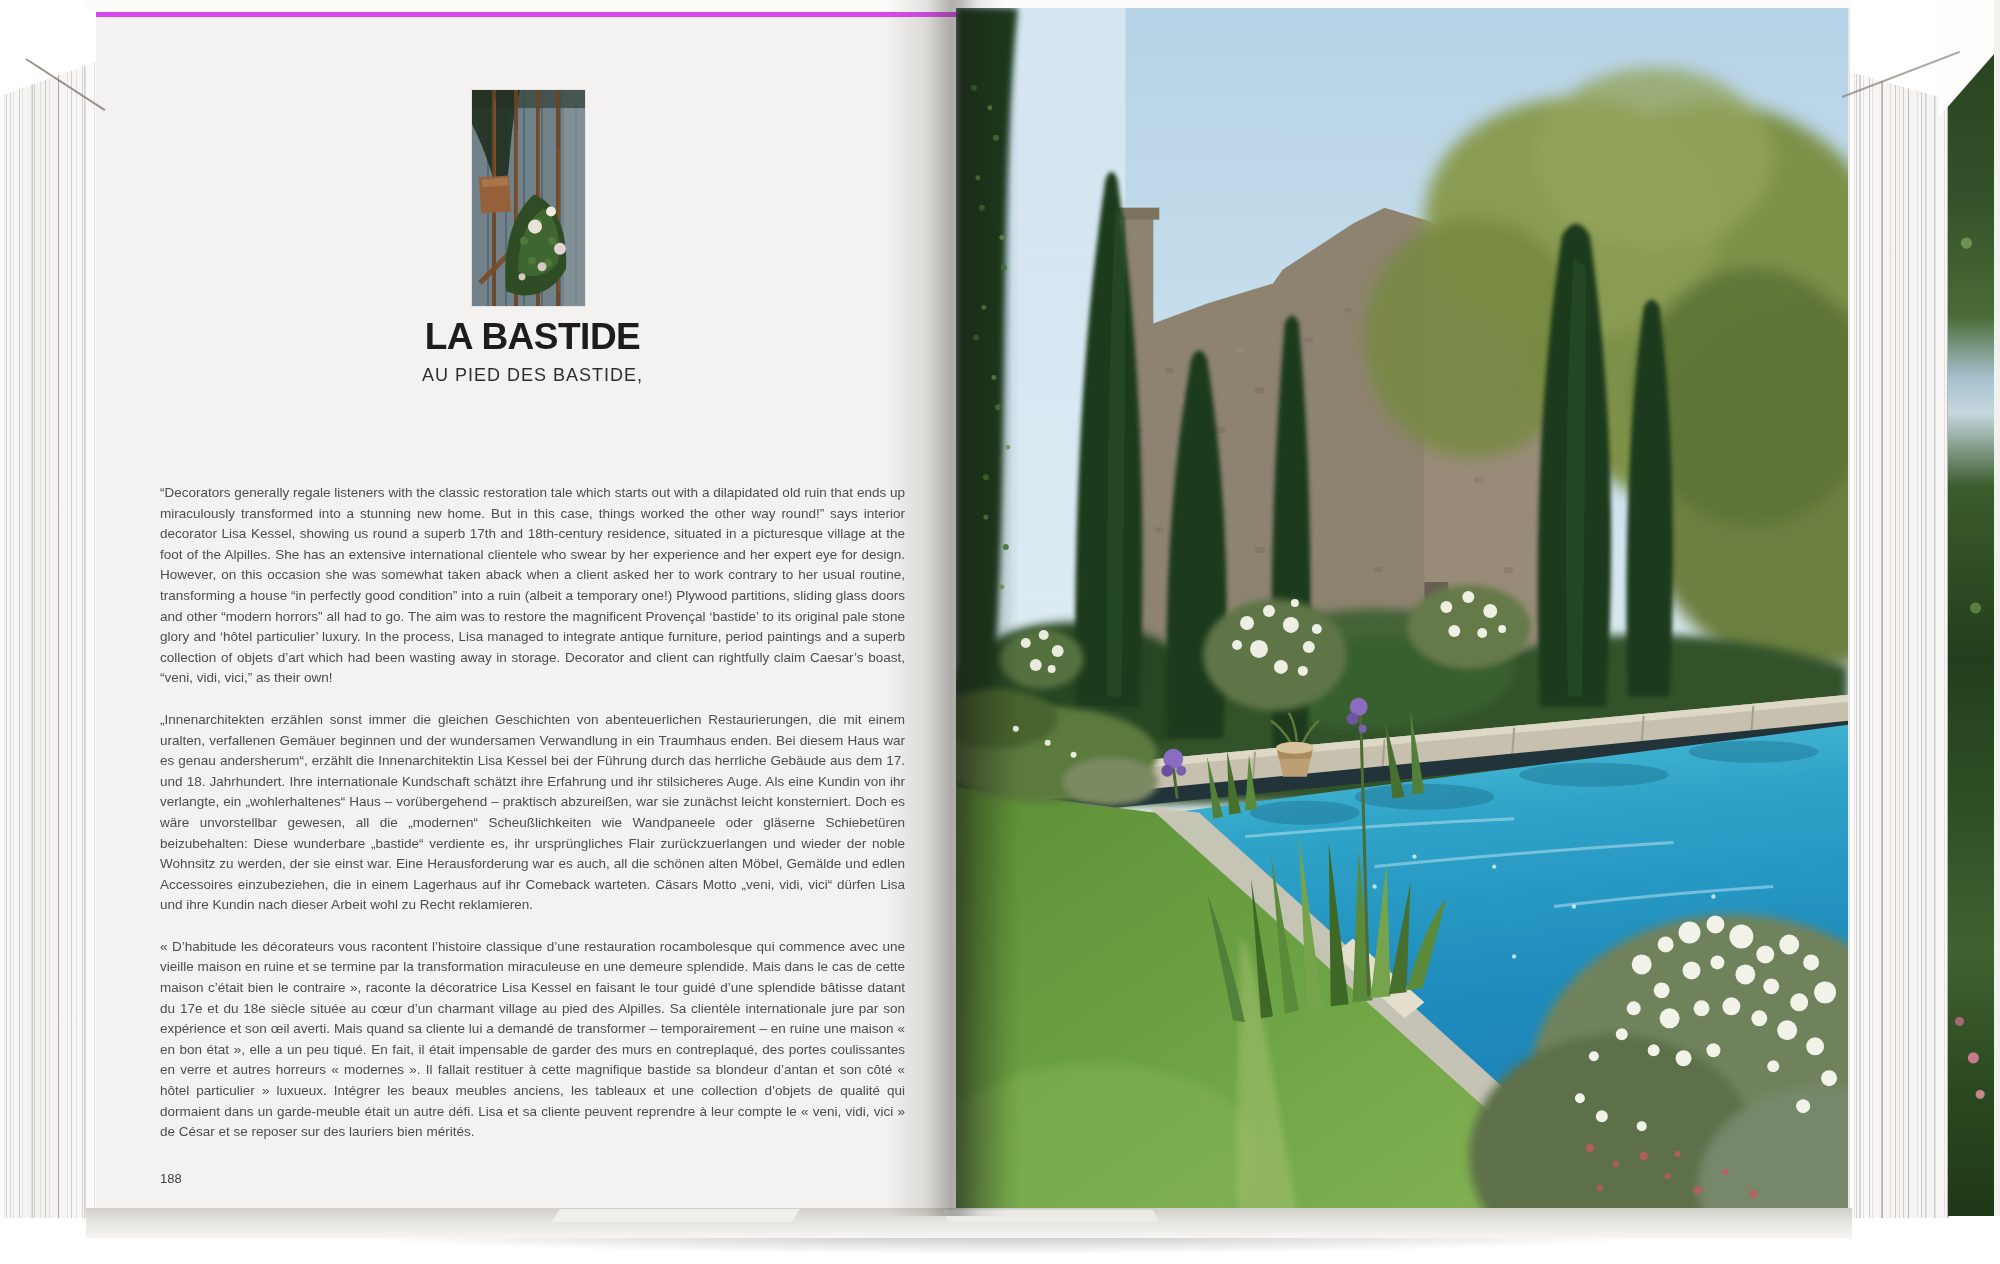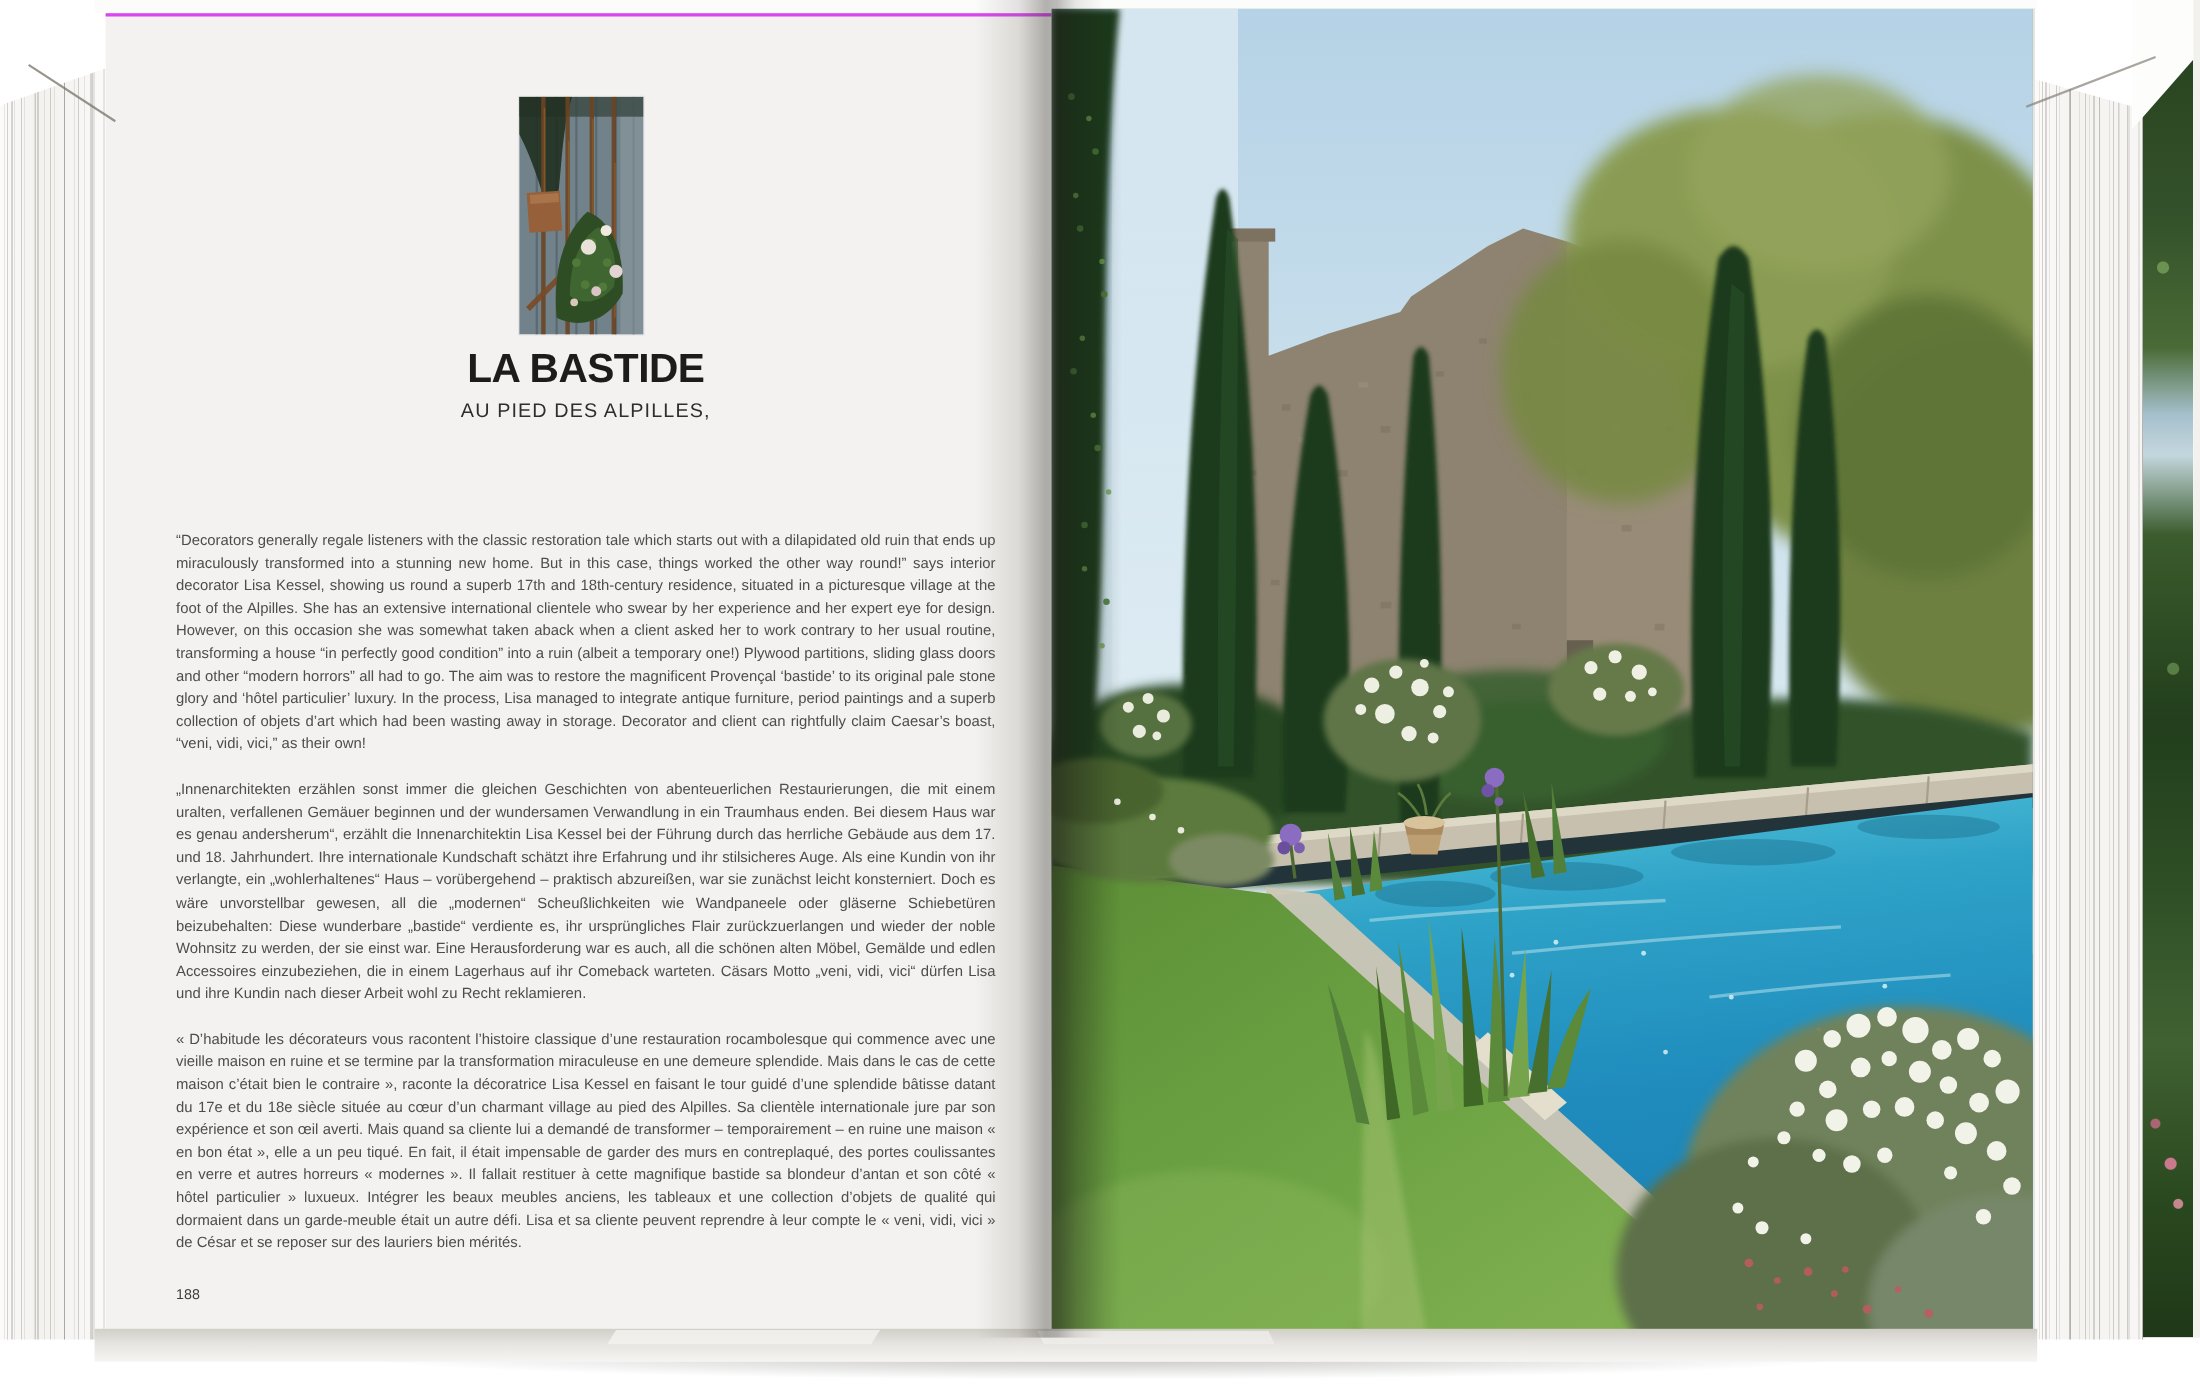--- a/index.html
+++ b/index.html
@@ -44,21 +44,21 @@
     background:linear-gradient(to bottom,#d2cfc9 0%,#e6e4e0 45%,#f6f5f3 100%);}
   .book-bottom .curl-a{position:absolute;left:470px;top:1px;width:240px;height:13px;background:#f3f2ef;
     transform:skewX(-32deg);opacity:.85;}
   .book-bottom .curl-b{position:absolute;left:860px;top:2px;width:210px;height:12px;background:#efeeea;
     transform:skewX(26deg);opacity:.8;}
   .book-shadow{position:absolute;left:70px;top:1234px;width:1870px;height:28px;z-index:0;
     background:radial-gradient(50% 100% at 50% 0,rgba(60,56,50,.30),rgba(60,56,50,0) 72%);}
 
   
   .page-left{position:absolute;left:96px;top:12px;width:860px;height:1198px;z-index:3;
-    border-top:3px solid #d946ef;
+    border-top:5px solid #d946ef;
     background:
       linear-gradient(to bottom,rgba(255,255,255,.5),rgba(255,255,255,0) 5%,rgba(255,255,255,0) 95%,rgba(110,105,98,.10)),
       linear-gradient(to right,#f1f0ee 0%,#f5f4f2 50%,#efede a 78%,#e6e4e0 90%,#cfccc7 100%);
     background-color:var(--paper,#f3f2f0);}
   .gate-photo{position:absolute;left:376px;top:73px;width:113px;height:216px;box-shadow:0 0 0 1px rgba(0,0,0,.06);}
   .chapter-head{position:absolute;left:64px;top:300px;width:745px;text-align:center;}
   .chapter-title{margin:0;font-size:37px;line-height:40px;font-weight:700;letter-spacing:-.5px;
     color:var(--ink_title,#1c1c1c);}
   .chapter-sub{margin-top:7px;font-size:18px;line-height:23px;letter-spacing:1px;color:#2e2e2e;}
   .body-copy{position:absolute;left:64px;top:466px;width:745px;
@@ -128,21 +128,21 @@
         </g>
       <circle cx="63" cy="136" r="7" fill="#e9e2d8"></circle>
       <circle cx="79" cy="121" r="5" fill="#efe9df"></circle>
       <circle cx="88" cy="158" r="6" fill="#e3d3d2"></circle>
       <circle cx="70" cy="176" r="4.5" fill="#d9c4c6"></circle>
       <circle cx="50" cy="186" r="3.5" fill="#d8c8ba"></circle>
     </svg>
 
     <div class="chapter-head">
       <h1 class="chapter-title">LA BASTIDE</h1>
-      <div class="chapter-sub">AU PIED DES ALPILLES,</div>
+      <div class="chapter-sub">AU PIED DES BASTIDE,</div>
     </div>
 
     <div class="body-copy">
       <p>“Decorators generally regale listeners with the classic restoration tale which starts out with a dilapidated old ruin that ends up miraculously transformed into a stunning new home. But in this case, things worked the other way round!” says interior decorator Lisa Kessel, showing us round a superb 17th and 18th-century residence, situated in a picturesque village at the foot of the Alpilles. She has an extensive international clientele who swear by her experience and her expert eye for design. However, on this occasion she was somewhat taken aback when a client asked her to work contrary to her usual routine, transforming a house “in perfectly good condition” into a ruin (albeit a temporary one!) Plywood partitions, sliding glass doors and other “modern horrors” all had to go. The aim was to restore the magnificent Provençal ‘bastide’ to its original pale stone glory and ‘hôtel particulier’ luxury. In the process, Lisa managed to integrate antique furniture, period paintings and a superb collection of objets d’art which had been wasting away in storage. Decorator and client can rightfully claim Caesar’s boast, “veni, vidi, vici,” as their own!</p>
       <p>„Innenarchitekten erzählen sonst immer die gleichen Geschichten von abenteuerlichen Restaurierungen, die mit einem uralten, verfallenen Gemäuer beginnen und der wundersamen Verwandlung in ein Traumhaus enden. Bei diesem Haus war es genau andersherum“, erzählt die Innenarchitektin Lisa Kessel bei der Führung durch das herrliche Gebäude aus dem 17. und 18. Jahrhundert. Ihre internationale Kundschaft schätzt ihre Erfahrung und ihr stilsicheres Auge. Als eine Kundin von ihr verlangte, ein „wohlerhaltenes“ Haus – vorübergehend – praktisch abzureißen, war sie zunächst leicht konsterniert. Doch es wäre unvorstellbar gewesen, all die „modernen“ Scheußlichkeiten wie Wandpaneele oder gläserne Schiebetüren beizubehalten: Diese wunderbare „bastide“ verdiente es, ihr ursprüngliches Flair zurückzuerlangen und wieder der noble Wohnsitz zu werden, der sie einst war. Eine Herausforderung war es auch, all die schönen alten Möbel, Gemälde und edlen Accessoires einzubeziehen, die in einem Lagerhaus auf ihr Comeback warteten. Cäsars Motto „veni, vidi, vici“ dürfen Lisa und ihre Kundin nach dieser Arbeit wohl zu Recht reklamieren.</p>
       <p>« D’habitude les décorateurs vous racontent l’histoire classique d’une restauration rocambolesque qui commence avec une vieille maison en ruine et se termine par la transformation miraculeuse en une demeure splendide. Mais dans le cas de cette maison c’était bien le contraire », raconte la décoratrice Lisa Kessel en faisant le tour guidé d’une splendide bâtisse datant du 17e et du 18e siècle située au cœur d’un charmant village au pied des Alpilles. Sa clientèle internationale jure par son expérience et son œil averti. Mais quand sa cliente lui a demandé de transformer – temporairement – en ruine une maison « en bon état », elle a un peu tiqué. En fait, il était impensable de garder des murs en contreplaqué, des portes coulissantes en verre et autres horreurs « modernes ». Il fallait restituer à cette magnifique bastide sa blondeur d’antan et son côté « hôtel particulier » luxueux. Intégrer les beaux meubles anciens, les tableaux et une collection d’objets de qualité qui dormaient dans un garde-meuble était un autre défi. Lisa et sa cliente peuvent reprendre à leur compte le « veni, vidi, vici » de César et se reposer sur des lauriers bien mérités.</p>
     </div>
 
     <div class="page-number">188</div>
   </div>

